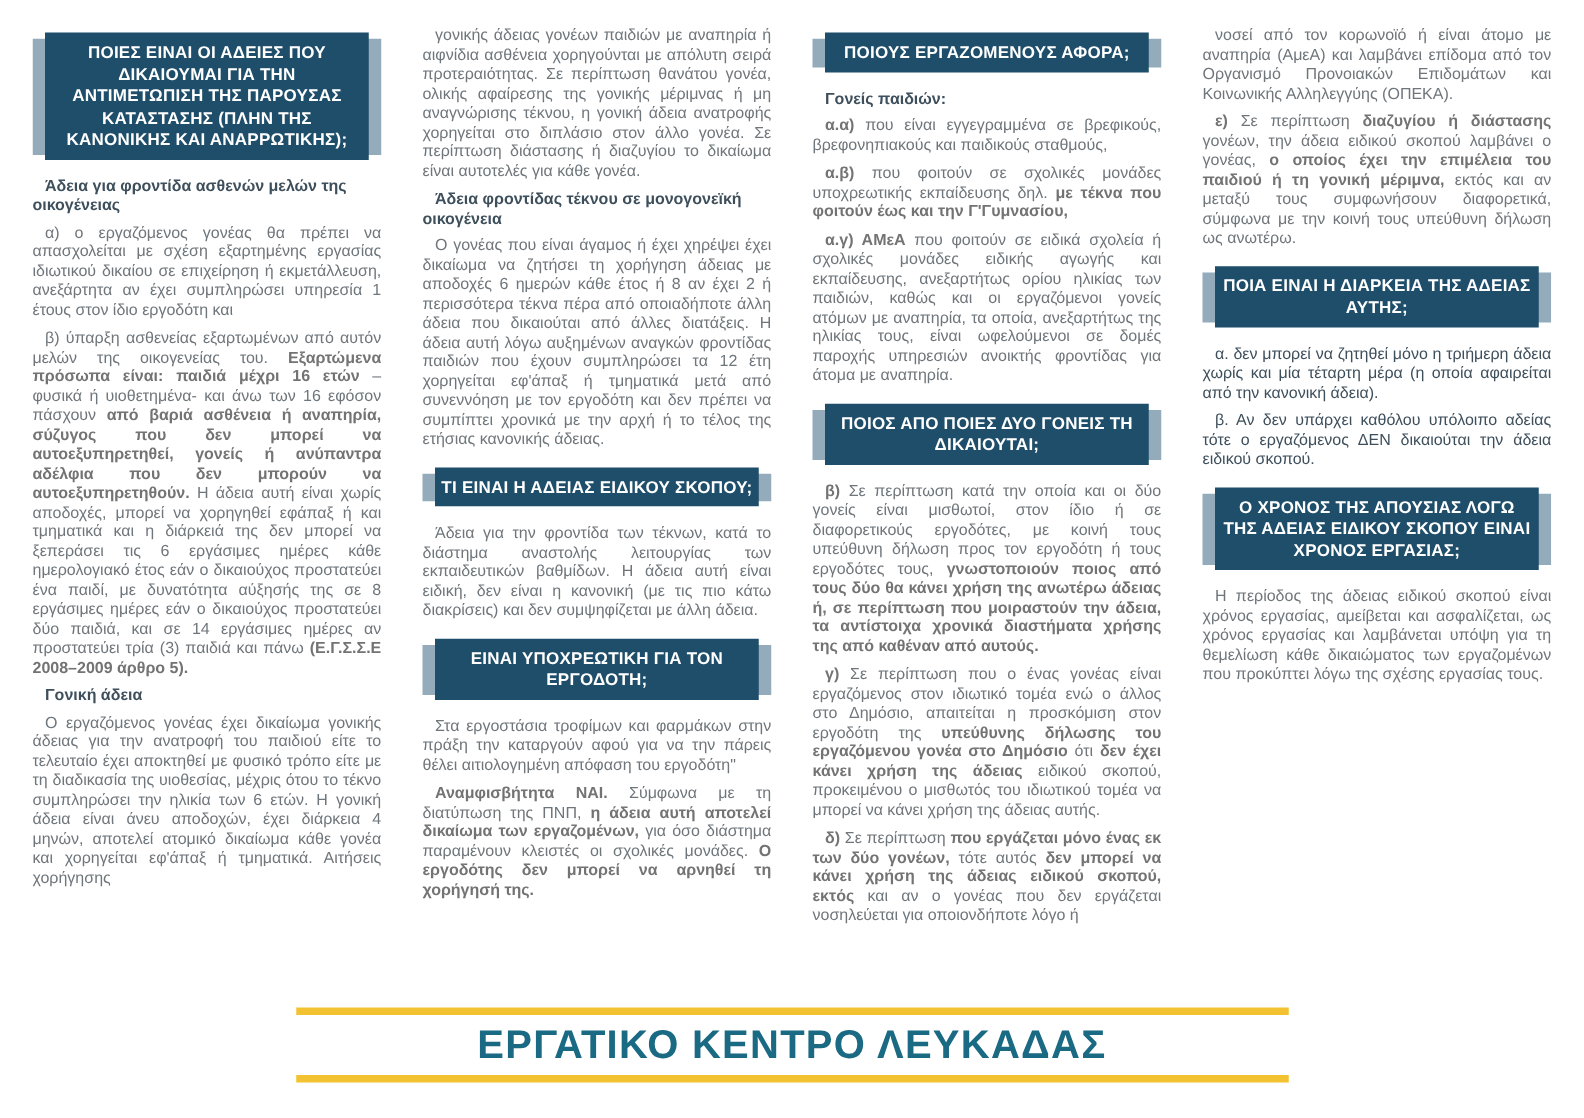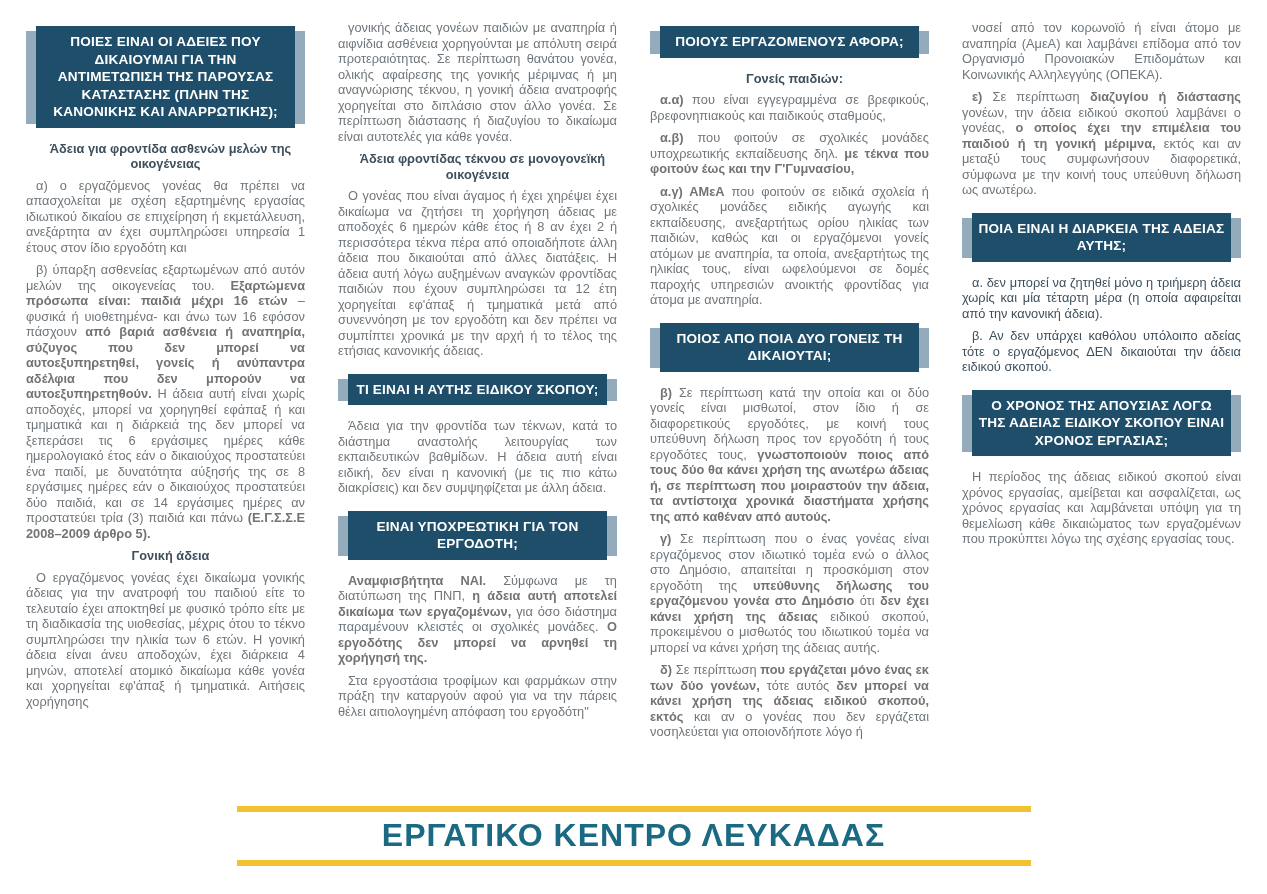--- a/index.html
+++ b/index.html
@@ -28,21 +28,21 @@
     text-align: justify;
   }
   .para { margin: 0 0 7px 0; text-indent: 10px; }
   .para:last-child { margin-bottom: 0; }
   .seg { font-weight: normal; }
   .seg-bold { color: #737373; font-weight: bold; }
   .strong-para { color: #3E4F5C; font-weight: bold; }
   .subhead {
     margin: 3px 0 6px 0; text-indent: 10px;
     color: #3E4F5C; font-weight: bold;
-    text-align: center;
+    text-align: left;
   }
   .box {
     position: relative;
     margin: 15px 0 13px 0;
     padding: 0 10px;
   }
   .col > .box:first-child { margin-top: 6px; }
   .box::before {
     content: "";
     position: absolute; left: 0; right: 0; top: 5px; bottom: 4px;
@@ -89,39 +89,39 @@
         <p class="para"><span class="seg">α) ο εργαζόμενος γονέας θα πρέπει να απασχολείται με σχέση εξαρτημένης εργασίας ιδιωτικού δικαίου σε επιχείρηση ή εκμετάλλευση, ανεξάρτητα αν έχει συμπληρώσει υπηρεσία 1 έτους στον ίδιο εργοδότη και</span></p>
         <p class="para"><span class="seg">β) ύπαρξη ασθενείας εξαρτωμένων από αυτόν μελών της οικογενείας του. </span><b class="seg-bold">Εξαρτώμενα πρόσωπα είναι: παιδιά μέχρι 16 ετών</b><span class="seg"> – φυσικά ή υιοθετημένα- και άνω των 16 εφόσον πάσχουν </span><b class="seg-bold">από βαριά ασθένεια ή αναπηρία, σύζυγος που δεν μπορεί να αυτοεξυπηρετηθεί, γονείς ή ανύπαντρα αδέλφια που δεν μπορούν να αυτοεξυπηρετηθούν.</b><span class="seg"> Η άδεια αυτή είναι χωρίς αποδοχές, μπορεί να χορηγηθεί εφάπαξ ή και τμηματικά και η διάρκειά της δεν μπορεί να ξεπεράσει τις 6 εργάσιμες ημέρες κάθε ημερολογιακό έτος εάν ο δικαιούχος προστατεύει ένα παιδί, με δυνατότητα αύξησής της σε 8 εργάσιμες ημέρες  εάν ο δικαιούχος προστατεύει δύο παιδιά, και σε 14 εργάσιμες ημέρες αν προστατεύει τρία (3) παιδιά και πάνω </span><b class="seg-bold">(Ε.Γ.Σ.Σ.Ε 2008–2009 άρθρο 5).</b></p>
         <p class="subhead">Γονική άδεια</p>
         <p class="para"><span class="seg">Ο εργαζόμενος γονέας έχει δικαίωμα γονικής άδειας για την ανατροφή του παιδιού είτε το τελευταίο έχει αποκτηθεί με φυσικό τρόπο είτε με τη διαδικασία της υιοθεσίας, μέχρις ότου το τέκνο συμπληρώσει την ηλικία των 6 ετών. Η γονική άδεια είναι άνευ αποδοχών, έχει διάρκεια 4 μηνών, αποτελεί ατομικό δικαίωμα κάθε γονέα και χορηγείται εφ'άπαξ ή τμηματικά. Αιτήσεις χορήγησης</span></p>
       </div>
     <div class="col" id="col-1">
         <p class="para"><span class="seg">γονικής άδειας γονέων παιδιών με αναπηρία ή αιφνίδια ασθένεια χορηγούνται με απόλυτη σειρά προτεραιότητας. Σε περίπτωση θανάτου γονέα, ολικής αφαίρεσης της γονικής μέριμνας ή μη αναγνώρισης τέκνου, η γονική άδεια ανατροφής χορηγείται στο διπλάσιο στον άλλο γονέα. Σε περίπτωση διάστασης ή διαζυγίου το δικαίωμα είναι αυτοτελές για κάθε γονέα.</span></p>
         <p class="subhead">Άδεια φροντίδας τέκνου σε μονογονεϊκή οικογένεια</p>
         <p class="para"><span class="seg">Ο γονέας που είναι άγαμος ή έχει χηρέψει έχει δικαίωμα να ζητήσει τη χορήγηση άδειας με αποδοχές 6 ημερών κάθε έτος ή 8 αν έχει 2 ή περισσότερα τέκνα πέρα από οποιαδήποτε άλλη άδεια που δικαιούται από άλλες διατάξεις. Η άδεια αυτή λόγω αυξημένων αναγκών φροντίδας παιδιών που έχουν συμπληρώσει τα 12 έτη χορηγείται εφ'άπαξ ή τμηματικά μετά από συνεννόηση με τον εργοδότη και δεν πρέπει να συμπίπτει χρονικά με την αρχή ή το τέλος της ετήσιας κανονικής άδειας.</span></p>
         <div class="box">
-          <div class="box-inner">ΤΙ ΕΙΝΑΙ Η ΑΥΤΗΣ ΕΙΔΙΚΟΥ ΣΚΟΠΟΥ;</div>
+          <div class="box-inner">ΤΙ ΕΙΝΑΙ Η ΑΔΕΙΑΣ ΕΙΔΙΚΟΥ ΣΚΟΠΟΥ;</div>
         </div>
         <p class="para"><span class="seg">Άδεια για την φροντίδα των τέκνων, κατά το διάστημα αναστολής λειτουργίας των εκπαιδευτικών βαθμίδων. Η άδεια αυτή είναι ειδική, δεν είναι η κανονική (με τις πιο κάτω διακρίσεις) και δεν συμψηφίζεται με άλλη άδεια.</span></p>
         <div class="box">
           <div class="box-inner">ΕΙΝΑΙ ΥΠΟΧΡΕΩΤΙΚΗ ΓΙΑ ΤΟΝ ΕΡΓΟΔΟΤΗ;</div>
         </div>
+        <p class="para"><span class="seg">Στα εργοστάσια τροφίμων και φαρμάκων στην πράξη την καταργούν αφού για να την πάρεις θέλει αιτιολογημένη απόφαση του εργοδότη"</span></p>
         <p class="para"><b class="seg-bold">Αναμφισβήτητα ΝΑΙ.</b><span class="seg"> Σύμφωνα με τη διατύπωση της ΠΝΠ, </span><b class="seg-bold">η άδεια αυτή αποτελεί δικαίωμα των εργαζομένων,</b><span class="seg"> για όσο διάστημα παραμένουν κλειστές οι σχολικές μονάδες. </span><b class="seg-bold">Ο εργοδότης δεν μπορεί να αρνηθεί τη χορήγησή της.</b></p>
-        <p class="para"><span class="seg">Στα εργοστάσια τροφίμων και φαρμάκων στην πράξη την καταργούν αφού για να την πάρεις θέλει αιτιολογημένη απόφαση του εργοδότη"</span></p>
       </div>
     <div class="col" id="col-2">
         <div class="box">
           <div class="box-inner">ΠΟΙΟΥΣ ΕΡΓΑΖΟΜΕΝΟΥΣ ΑΦΟΡΑ;</div>
         </div>
         <p class="subhead">Γονείς παιδιών:</p>
         <p class="para"><b class="seg-bold">α.α)</b><span class="seg"> που είναι εγγεγραμμένα σε βρεφικούς, βρεφονηπιακούς και παιδικούς σταθμούς,</span></p>
         <p class="para"><b class="seg-bold">α.β)</b><span class="seg"> που φοιτούν σε σχολικές μονάδες υποχρεωτικής εκπαίδευσης δηλ. </span><b class="seg-bold">με τέκνα που φοιτούν έως και την Γ'Γυμνασίου,</b></p>
         <p class="para"><b class="seg-bold">α.γ) ΑΜεΑ</b><span class="seg"> που φοιτούν σε ειδικά σχολεία ή σχολικές μονάδες ειδικής αγωγής και εκπαίδευσης, ανεξαρτήτως ορίου ηλικίας των παιδιών, καθώς και οι εργαζόμενοι γονείς ατόμων με αναπηρία, τα οποία, ανεξαρτήτως της ηλικίας τους, είναι ωφελούμενοι σε δομές παροχής υπηρεσιών ανοικτής φροντίδας για άτομα με αναπηρία.</span></p>
         <div class="box">
-          <div class="box-inner">ΠΟΙΟΣ ΑΠΟ ΠΟΙΑ ΔΥΟ ΓΟΝΕΙΣ ΤΗ ΔΙΚΑΙΟΥΤΑΙ;</div>
+          <div class="box-inner">ΠΟΙΟΣ ΑΠΟ ΠΟΙΕΣ ΔΥΟ ΓΟΝΕΙΣ ΤΗ ΔΙΚΑΙΟΥΤΑΙ;</div>
         </div>
         <p class="para"><b class="seg-bold">β)</b><span class="seg"> Σε περίπτωση κατά την οποία και οι δύο γονείς είναι μισθωτοί, στον ίδιο ή σε διαφορετικούς εργοδότες, με κοινή τους υπεύθυνη δήλωση προς τον εργοδότη ή τους εργοδότες τους, </span><b class="seg-bold">γνωστοποιούν ποιος από τους δύο θα κάνει χρήση της ανωτέρω άδειας ή, σε περίπτωση που μοιραστούν την άδεια, τα αντίστοιχα χρονικά διαστήματα χρήσης της από καθέναν από αυτούς.</b></p>
         <p class="para"><b class="seg-bold">γ)</b><span class="seg"> Σε περίπτωση που ο ένας γονέας είναι εργαζόμενος στον ιδιωτικό τομέα ενώ ο άλλος στο Δημόσιο, απαιτείται η προσκόμιση στον εργοδότη της </span><b class="seg-bold">υπεύθυνης δήλωσης του εργαζόμενου γονέα στο Δημόσιο</b><span class="seg"> ότι </span><b class="seg-bold">δεν έχει κάνει χρήση της άδειας</b><span class="seg"> ειδικού σκοπού, προκειμένου ο μισθωτός του ιδιωτικού τομέα να μπορεί να κάνει χρήση της άδειας αυτής.</span></p>
         <p class="para"><b class="seg-bold">δ)</b><span class="seg"> Σε περίπτωση </span><b class="seg-bold">που εργάζεται μόνο ένας εκ των δύο γονέων,</b><span class="seg"> τότε αυτός </span><b class="seg-bold">δεν μπορεί να κάνει χρήση της άδειας ειδικού σκοπού, εκτός</b><span class="seg"> και αν ο γονέας που δεν εργάζεται νοσηλεύεται για οποιονδήποτε λόγο ή</span></p>
       </div>
     <div class="col" id="col-3">
         <p class="para"><span class="seg">νοσεί από τον κορωνοϊό ή είναι άτομο με αναπηρία (ΑμεΑ) και λαμβάνει επίδομα από τον Οργανισμό Προνοιακών Επιδομάτων και Κοινωνικής Αλληλεγγύης (ΟΠΕΚΑ).</span></p>
         <p class="para"><b class="seg-bold">ε)</b><span class="seg"> Σε περίπτωση </span><b class="seg-bold">διαζυγίου ή διάστασης</b><span class="seg"> γονέων, την άδεια ειδικού σκοπού λαμβάνει ο γονέας, </span><b class="seg-bold">ο οποίος έχει την επιμέλεια του παιδιού ή τη γονική μέριμνα,</b><span class="seg"> εκτός και αν μεταξύ τους συμφωνήσουν διαφορετικά, σύμφωνα με την κοινή τους υπεύθυνη δήλωση ως ανωτέρω.</span></p>
         <div class="box">
           <div class="box-inner">ΠΟΙΑ ΕΙΝΑΙ Η ΔΙΑΡΚΕΙΑ ΤΗΣ ΑΔΕΙΑΣ ΑΥΤΗΣ;</div>

